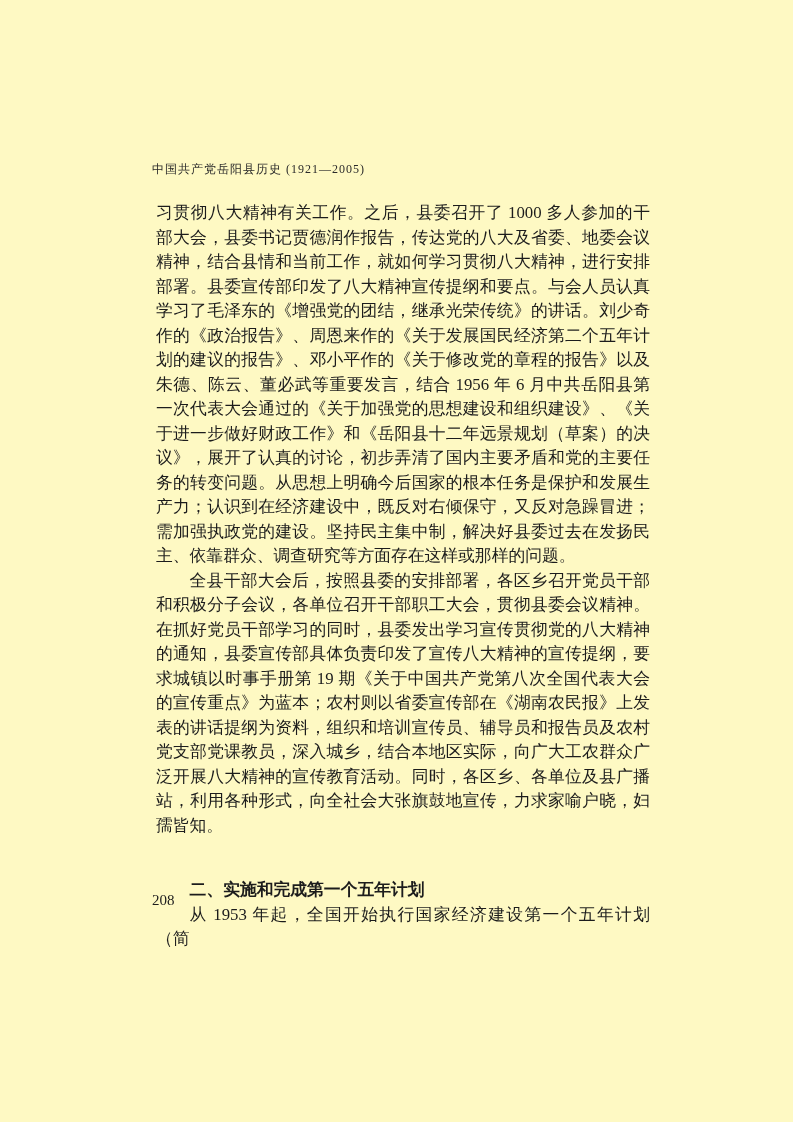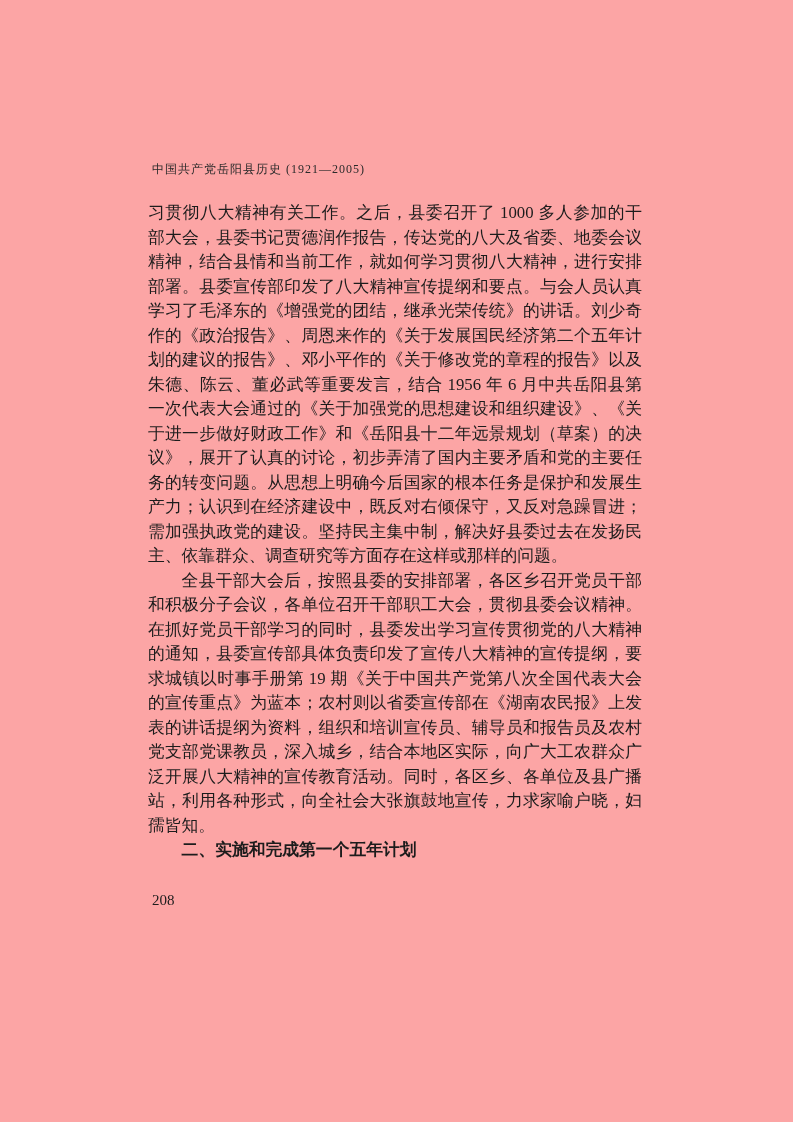--- a/index.html
+++ b/index.html
@@ -4,37 +4,37 @@
 <style>
   html, body {
     margin: 0;
     padding: 0;
     background: #ffffff;
   }
   .sheet {
     position: relative;
     width: 793px;
     height: 1122px;
-    background: #fca5a5;
+    background: #fef9c3;
     color: #1c1c1c;
     font-family: "Liberation Serif", "DejaVu Serif", serif;
     overflow: hidden;
   }
   .running-header {
     position: absolute;
     left: 152px;
     top: 161px;
     font-size: 12px;
     letter-spacing: 1px;
     color: #2a2a2a;
     white-space: nowrap;
   }
   .page-body {
     position: absolute;
-    left: 148px;
+    left: 156px;
     top: 201px;
     width: 494px;
   }
   .page-body p {
     margin: 0;
     font-size: 16.8px;
     line-height: 24.5px;
     text-align: justify;
     color: #1c1c1c;
   }
@@ -42,37 +42,39 @@
     text-indent: 2em;
   }
   .page-body p.first {
     text-indent: 0;
   }
   .page-body p.section-heading {
     text-indent: 2em;
     font-weight: bold;
     font-family: "Liberation Sans", "DejaVu Sans", sans-serif;
     text-align: left;
+    margin-top: 40px;
   }
   .page-number {
     position: absolute;
     left: 152px;
     top: 892px;
     font-size: 15px;
     color: #1c1c1c;
   }
 </style>
 </head>
 <body>
 
 <div class="sheet">
 
   <div class="running-header">中国共产党岳阳县历史 (1921—2005)</div>
 
   <div class="page-body">
     <p class="first">习贯彻八大精神有关工作。之后，县委召开了 1000 多人参加的干部大会，县委书记贾德润作报告，传达党的八大及省委、地委会议精神，结合县情和当前工作，就如何学习贯彻八大精神，进行安排部署。县委宣传部印发了八大精神宣传提纲和要点。与会人员认真学习了毛泽东的《增强党的团结，继承光荣传统》的讲话。刘少奇作的《政治报告》、周恩来作的《关于发展国民经济第二个五年计划的建议的报告》、邓小平作的《关于修改党的章程的报告》以及朱德、陈云、董必武等重要发言，结合 1956 年 6 月中共岳阳县第一次代表大会通过的《关于加强党的思想建设和组织建设》、《关于进一步做好财政工作》和《岳阳县十二年远景规划（草案）的决议》，展开了认真的讨论，初步弄清了国内主要矛盾和党的主要任务的转变问题。从思想上明确今后国家的根本任务是保护和发展生产力；认识到在经济建设中，既反对右倾保守，又反对急躁冒进；需加强执政党的建设。坚持民主集中制，解决好县委过去在发扬民主、依靠群众、调查研究等方面存在这样或那样的问题。</p>
     <p class="indent">全县干部大会后，按照县委的安排部署，各区乡召开党员干部和积极分子会议，各单位召开干部职工大会，贯彻县委会议精神。在抓好党员干部学习的同时，县委发出学习宣传贯彻党的八大精神的通知，县委宣传部具体负责印发了宣传八大精神的宣传提纲，要求城镇以时事手册第 19 期《关于中国共产党第八次全国代表大会的宣传重点》为蓝本；农村则以省委宣传部在《湖南农民报》上发表的讲话提纲为资料，组织和培训宣传员、辅导员和报告员及农村党支部党课教员，深入城乡，结合本地区实际，向广大工农群众广泛开展八大精神的宣传教育活动。同时，各区乡、各单位及县广播站，利用各种形式，向全社会大张旗鼓地宣传，力求家喻户晓，妇孺皆知。</p>
     <p class="section-heading">二、实施和完成第一个五年计划</p>
+    <p class="indent">从 1953 年起，全国开始执行国家经济建设第一个五年计划（简</p>
   </div>
 
   <div class="page-number">208</div>
 
 </div>
 
 </body></html>

